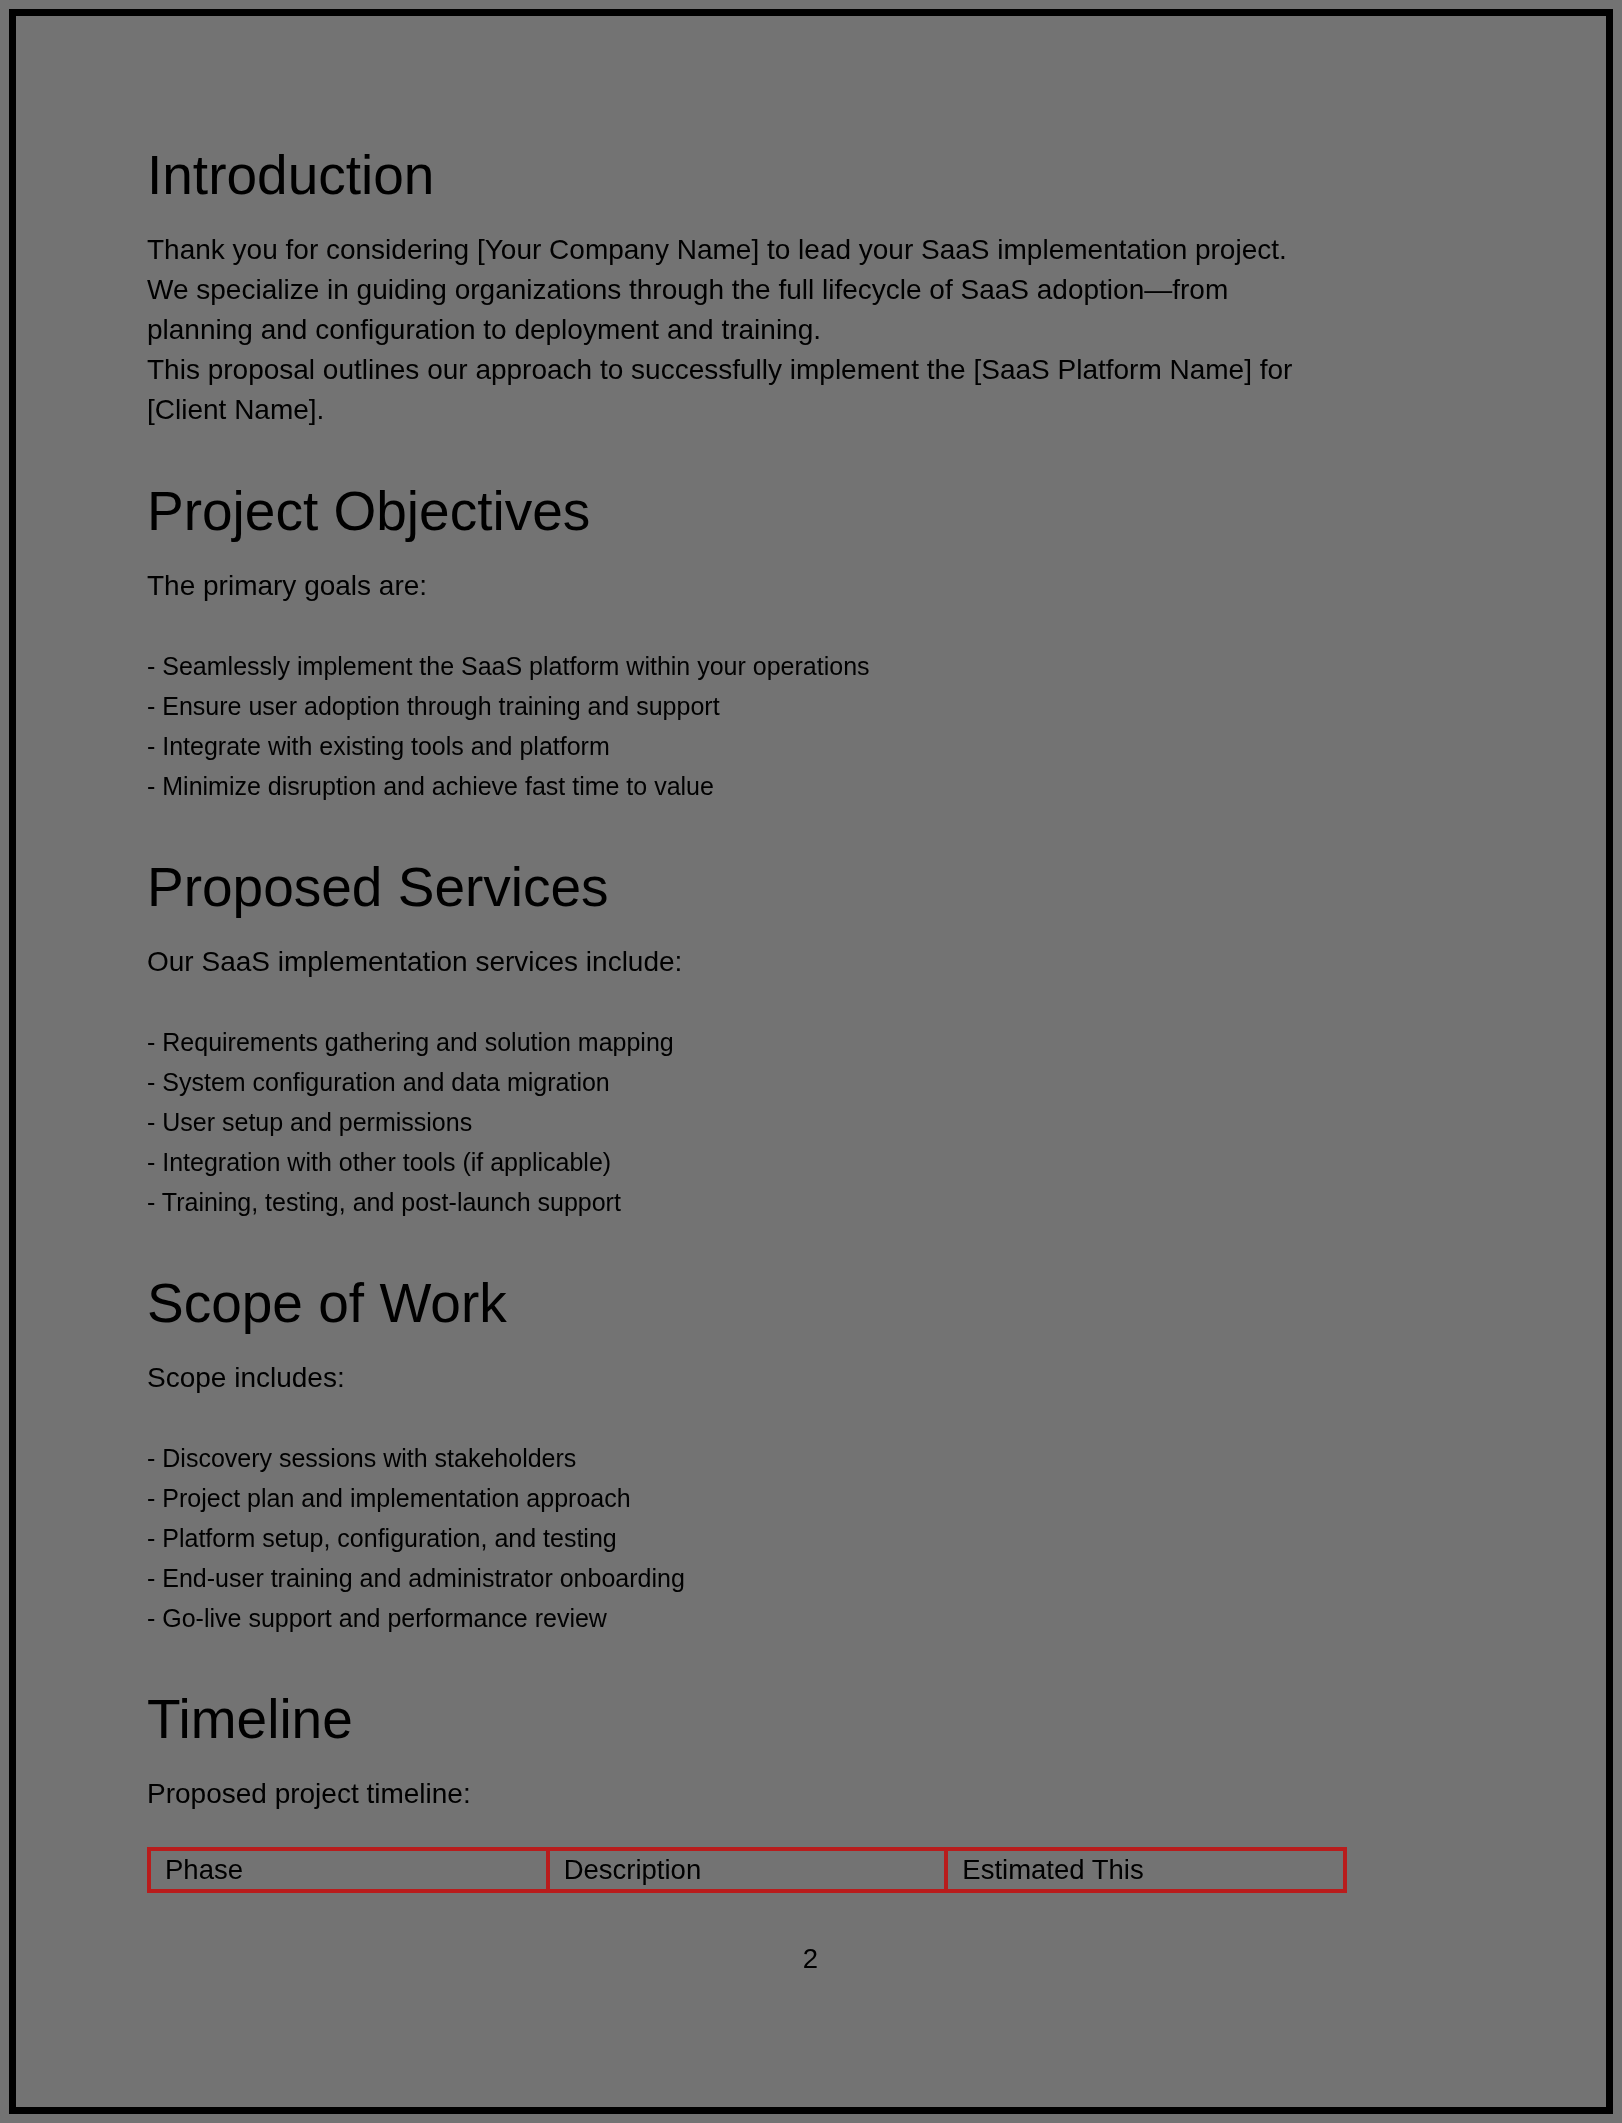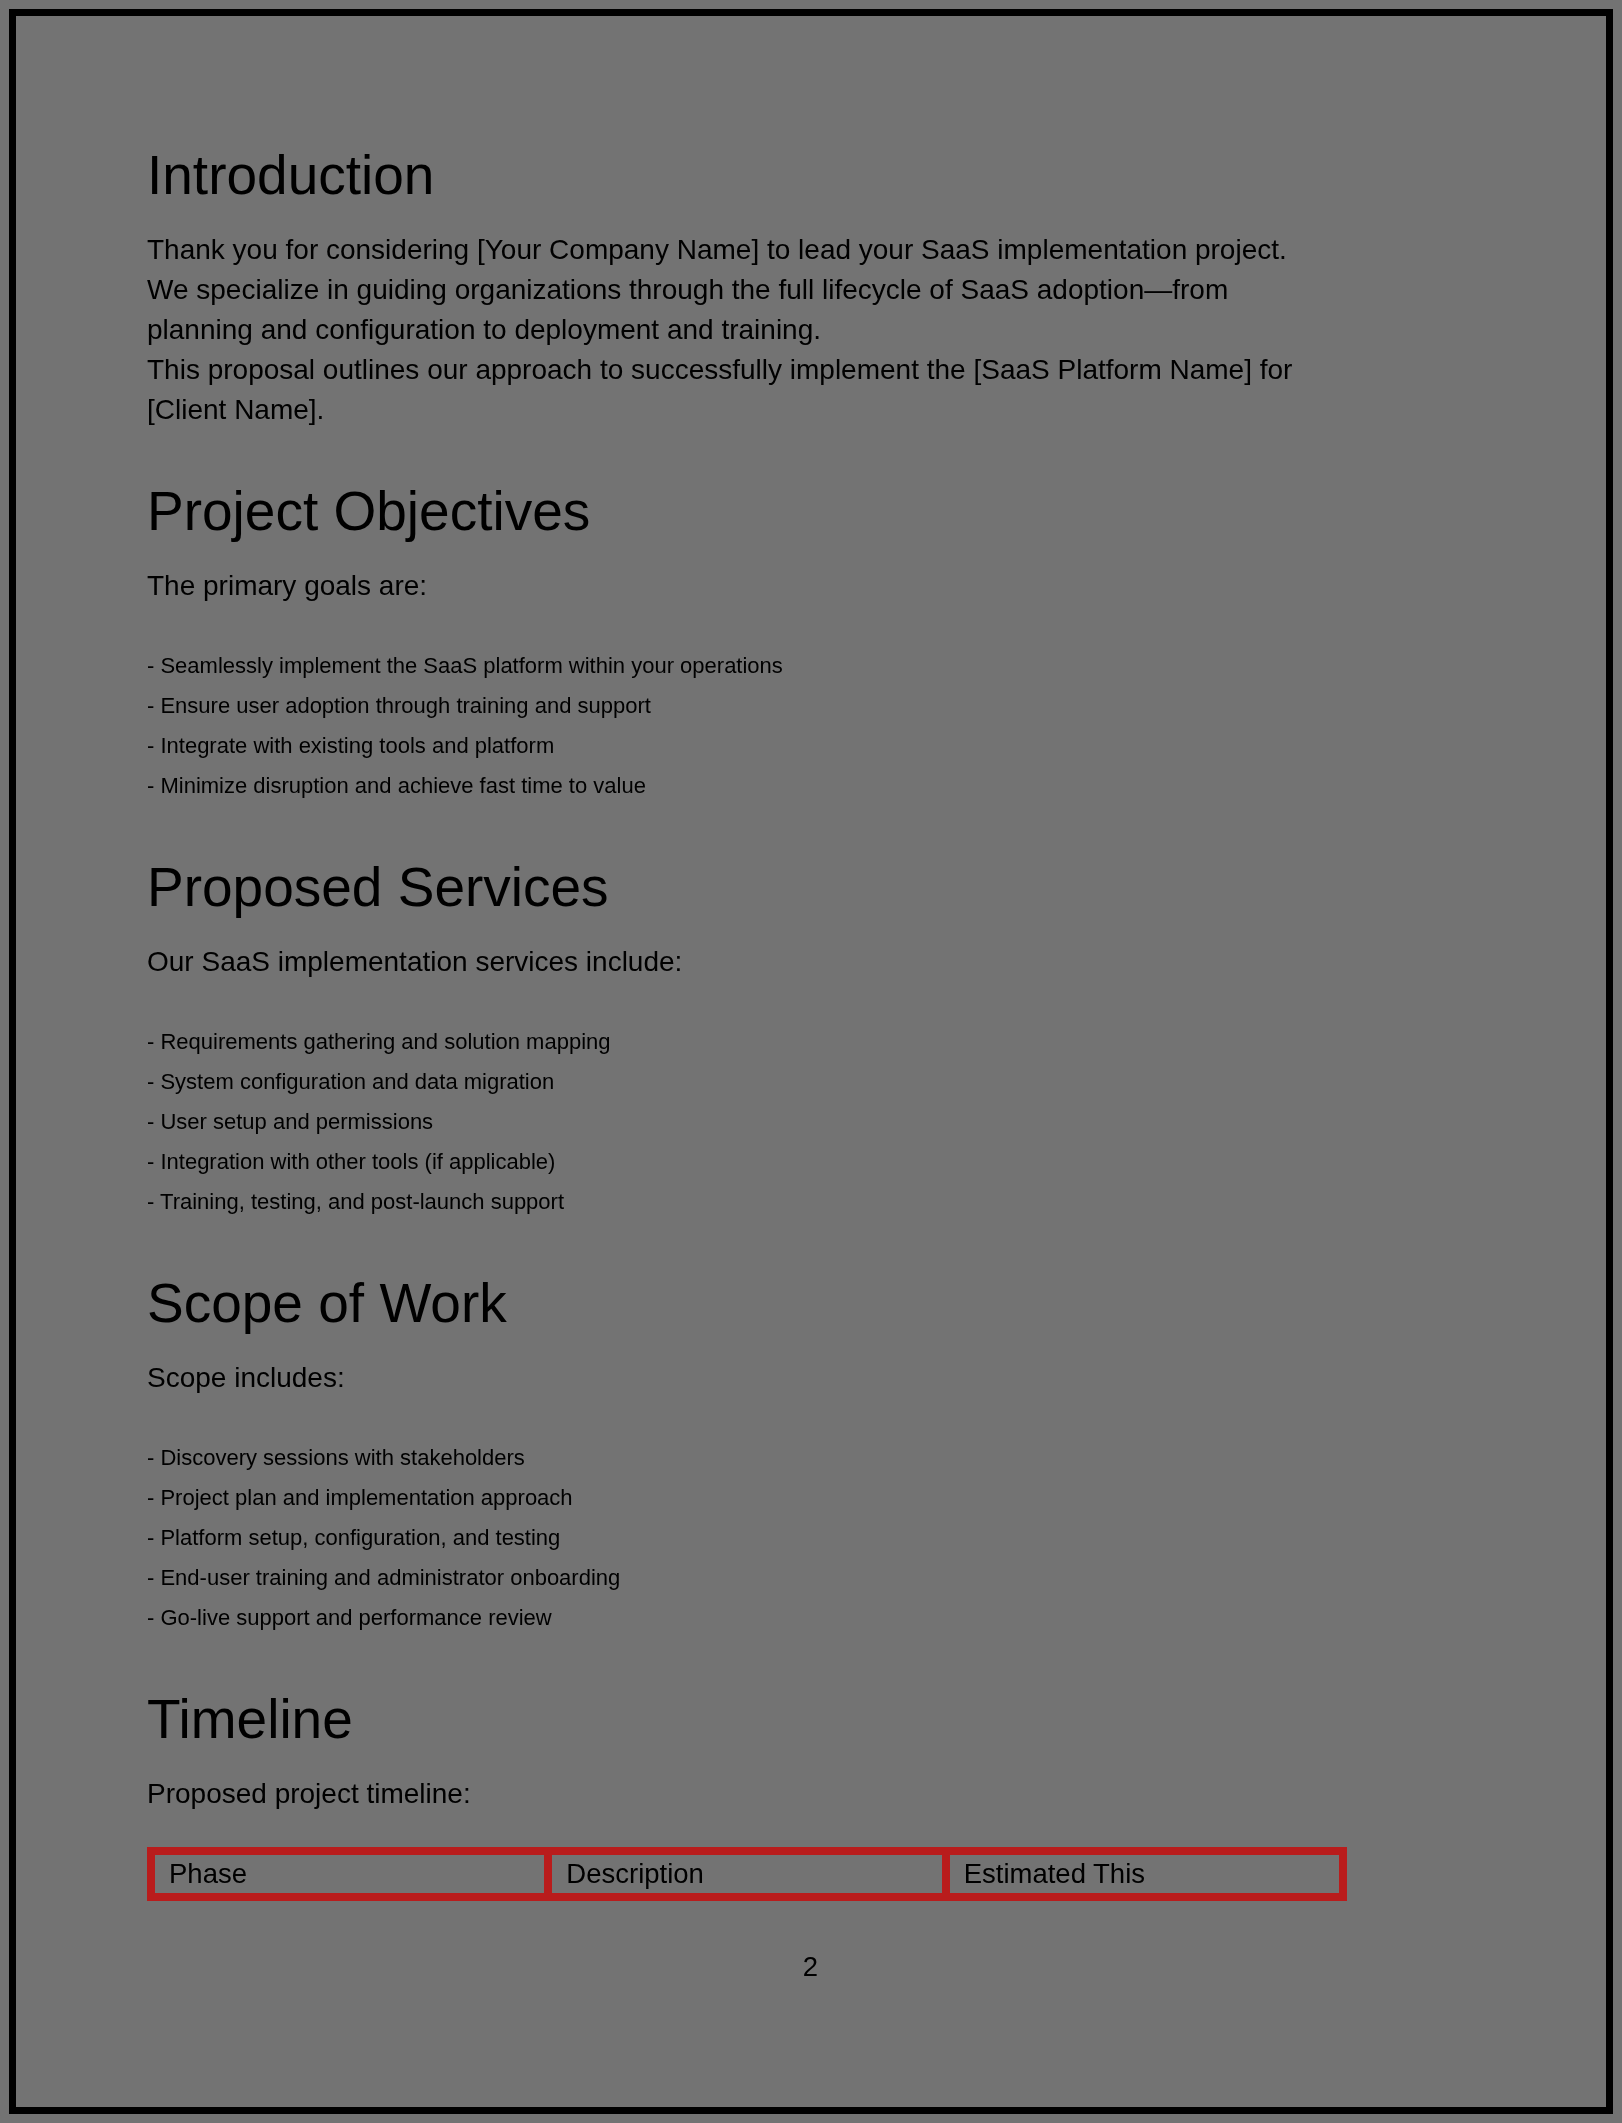--- a/index.html
+++ b/index.html
@@ -45,32 +45,32 @@
     margin: 0;
     white-space: pre-line;
   }
   .mt-line {
     margin-top: 40px;
   }
   .bullet-group {
     margin-top: 40px;
   }
   .bullet-group p {
-    font-size: 22px;
+    font-size: 25px;
     line-height: 40px;
     margin: 0;
   }
   table.timeline-table {
     margin-top: 33px;
     border-collapse: collapse;
     width: 1200px;
     table-layout: fixed;
   }
   table.timeline-table th {
-    border: 8px solid #b91c1c;
+    border: 4px solid #b91c1c;
     font-size: 27.5px;
     line-height: 33px;
     font-weight: 400;
     text-align: left;
     padding: 2px 10px 3px 14px;
     overflow: hidden;
     white-space: nowrap;
   }
   p.page-number {
     margin: 46px 0 0 0;

